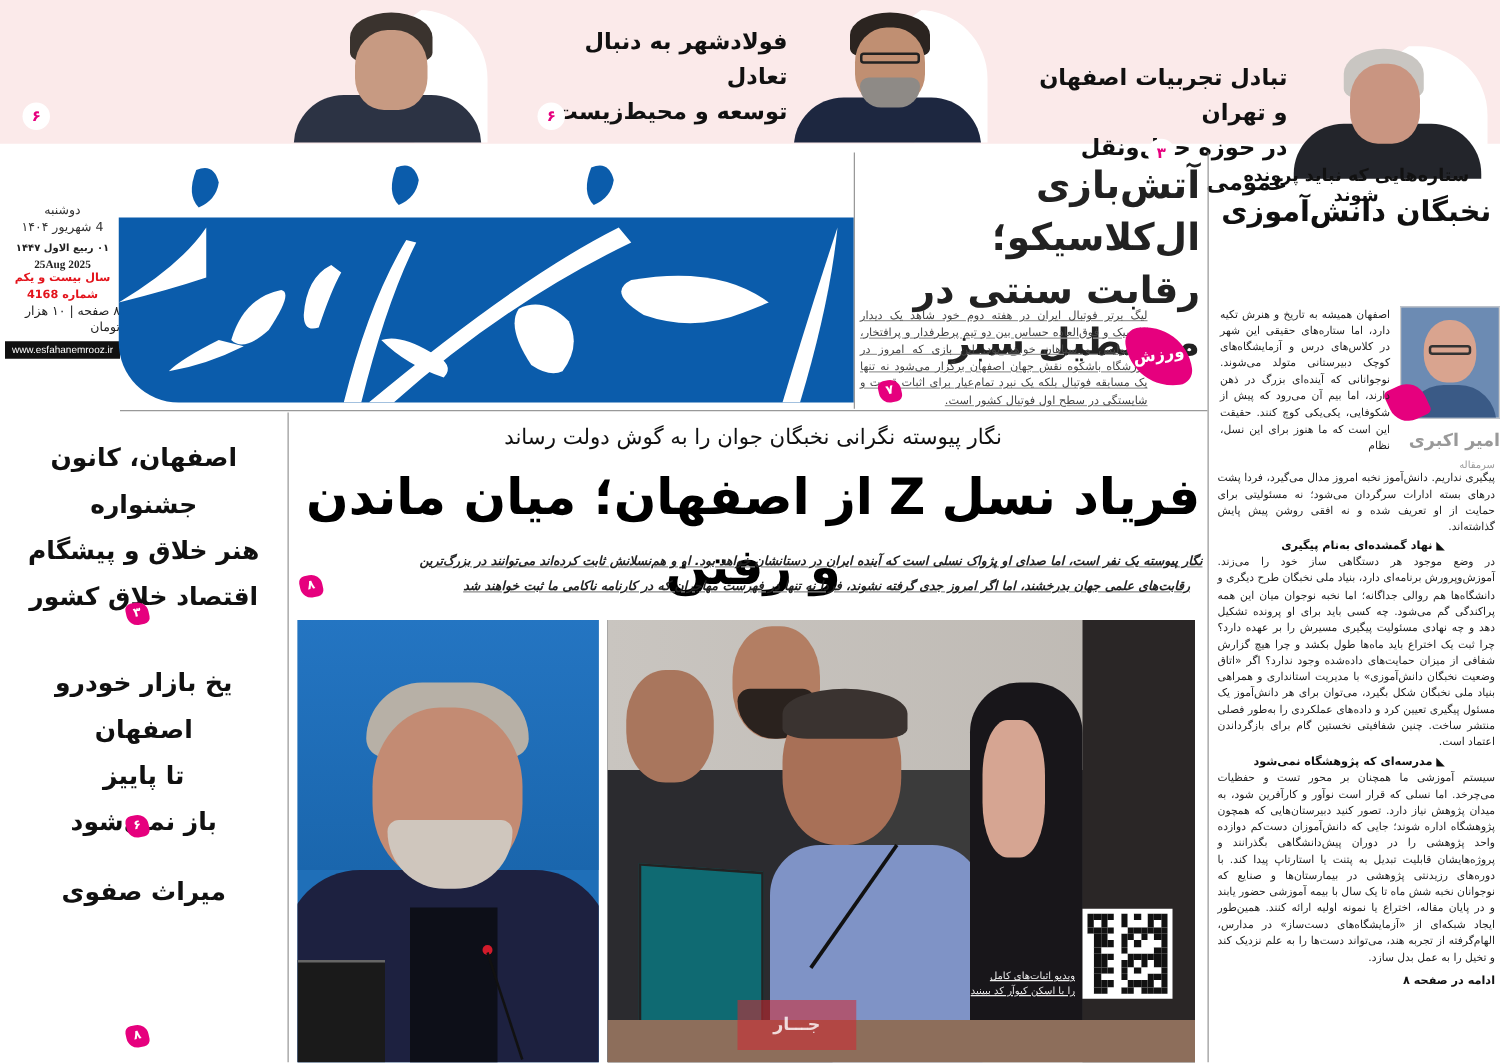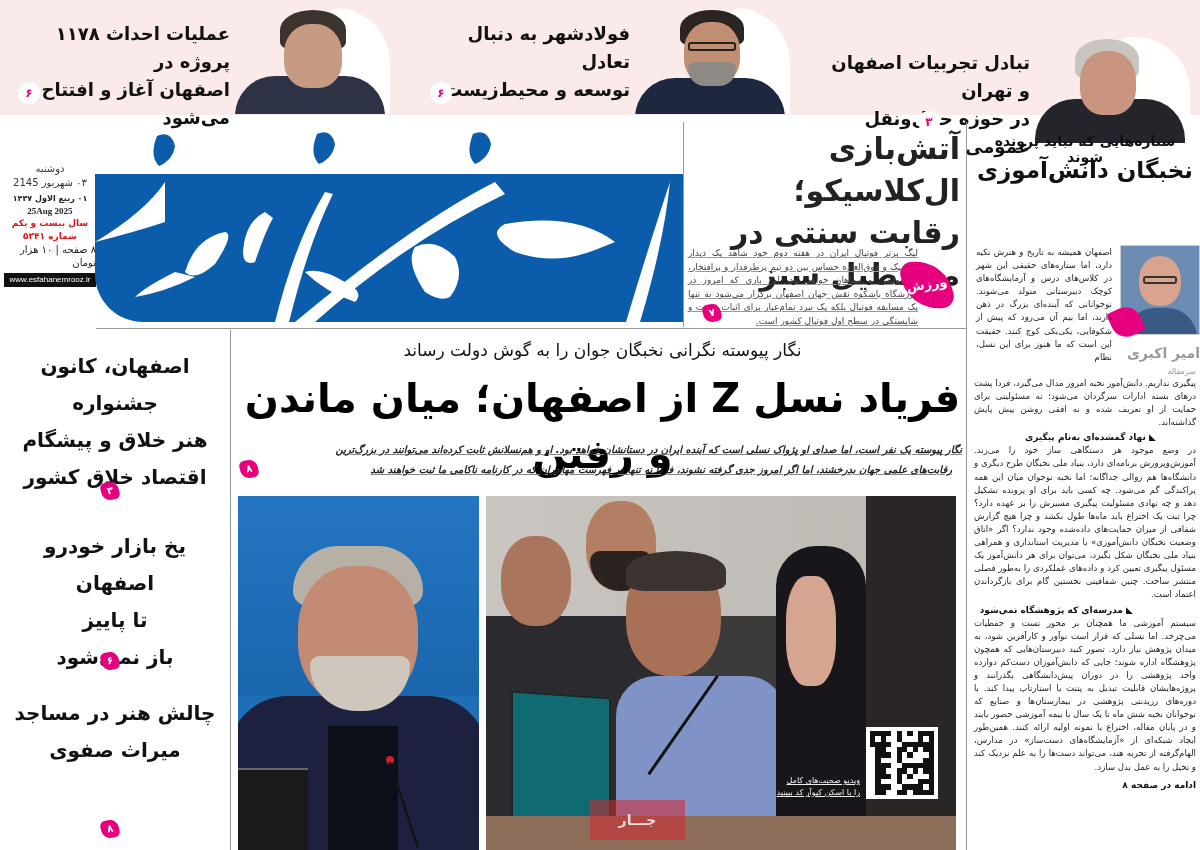--- a/index.html
+++ b/index.html
@@ -118,35 +118,31 @@
 
   <div class="teaser" style="right:800px;">
     <div class="photo" style="right:10px;">
       <div class="bgcurve" style="right:-30px;"></div>
       <div class="person" style="left:0;width:160px;height:106px;">
         <div class="suit" style="left:5px;top:68px;width:150px;height:42px;background:#2c3344;"></div>
         <div class="hair" style="left:50px;top:2px;width:66px;height:40px;background:#3a332e;"></div>
         <div class="face" style="left:54px;top:16px;width:58px;height:64px;background:#c79a82;"></div>
       </div>
     </div>
-    <div class="head" style="right:170px;">
-      <div>عملیات احداث ۱۱۷۸ پروژه در</div>
-      <div>اصفهان آغاز و افتتاح می‌شود</div>
-    </div>
     <div class="pg" style="left:18px;">۶</div>
   </div>
 </div>
 
 <div class="abs date-block">
   <div class="d1">دوشنبه</div>
-  <div class="d2">۰۳ شهریور 2145</div>
+  <div class="d2">4 شهریور ۱۴۰۴</div>
   <div class="d3">۰۱ ربیع الاول ۱۴۴۷</div>
   <div class="d4">25Aug 2025</div>
   <div class="d5">سال بیست و یکم</div>
-  <div class="d6">شماره ۵۲۴۱</div>
+  <div class="d6">شماره 4168</div>
   <div class="d7">۸ صفحه | ۱۰ هزار تومان</div>
   <div class="url">www.esfahanemrooz.ir</div>
 </div>
 
 <div class="abs logo">
   <div class="band"></div>
   <svg width="588" height="200" viewBox="0 0 588 200" style="position:absolute;left:0;top:0;">
 
     <path d="M62 14 q14 -6 18 10 q-2 14 -16 20 q-10 -10 -2 -30z" fill="#0b5cab"></path>
     <path d="M222 12 q14 -6 18 10 q-2 14 -16 20 q-10 -10 -2 -30z" fill="#0b5cab"></path>
@@ -190,21 +186,21 @@
 </div>
 <div class="abs rc-accent"></div>
 <div class="abs rc-author">امیر اکبری</div>
 <div class="abs rc-role">سرمقاله</div>
 
 <div class="abs rc-body" style="left:976px;top:246px;width:136px;">اصفهان همیشه به تاریخ و هنرش تکیه دارد، اما ستاره‌های حقیقی این شهر در کلاس‌های درس و آزمایشگاه‌های کوچک دبیرستانی متولد می‌شوند. نوجوانانی که آینده‌ای بزرگ در ذهن دارند، اما بیم آن می‌رود که پیش از شکوفایی، یکی‌یکی کوچ کنند. حقیقت این است که ما هنوز برای این نسل، نظام</div>
 <div class="abs" style="left:974px;top:377px;width:222px;">
   <div class="rc-body">پیگیری نداریم. دانش‌آموز نخبه امروز مدال می‌گیرد، فردا پشت درهای بسته ادارات سرگردان می‌شود؛ نه مسئولیتی برای حمایت از او تعریف شده و نه افقی روشن پیش پایش گذاشته‌اند.</div>
   <div class="rc-sub" style="margin-right:40px;margin-top:1px;"><span class="mark">◣ </span><span>نهاد گمشده‌ای به‌نام پیگیری</span></div>
   <div class="rc-body">در وضع موجود هر دستگاهی ساز خود را می‌زند. آموزش‌وپرورش برنامه‌ای دارد، بنیاد ملی نخبگان طرح دیگری و دانشگاه‌ها هم روالی جداگانه؛ اما نخبه نوجوان میان این همه پراکندگی گم می‌شود. چه کسی باید برای او پرونده تشکیل دهد و چه نهادی مسئولیت پیگیری مسیرش را بر عهده دارد؟ چرا ثبت یک اختراع باید ماه‌ها طول بکشد و چرا هیچ گزارش شفافی از میزان حمایت‌های داده‌شده وجود ندارد؟ اگر «اتاق وضعیت نخبگان دانش‌آموزی» با مدیریت استانداری و همراهی بنیاد ملی نخبگان شکل بگیرد، می‌توان برای هر دانش‌آموز یک مسئول پیگیری تعیین کرد و داده‌های عملکردی را به‌طور فصلی منتشر ساخت. چنین شفافیتی نخستین گام برای بازگرداندن اعتماد است.</div>
-  <div class="rc-sub" style="margin-right:63px;margin-top:1px;"><span class="mark">◣ </span><span>مدرسه‌ای که پژوهشگاه نمی‌شود</span></div>
+  <div class="rc-sub" style="margin-right:40px;margin-top:1px;"><span class="mark">◣ </span><span>مدرسه‌ای که پژوهشگاه نمی‌شود</span></div>
   <div class="rc-body">سیستم آموزشی ما همچنان بر محور تست و حفظیات می‌چرخد. اما نسلی که قرار است نوآور و کارآفرین شود، به میدان پژوهش نیاز دارد. تصور کنید دبیرستان‌هایی که همچون پژوهشگاه اداره شوند؛ جایی که دانش‌آموزان دست‌کم دوازده واحد پژوهشی را در دوران پیش‌دانشگاهی بگذرانند و پروژه‌هایشان قابلیت تبدیل به پتنت یا استارتاپ پیدا کند. با دوره‌های رزیدنتی پژوهشی در بیمارستان‌ها و صنایع که نوجوانان نخبه شش ماه تا یک سال با بیمه آموزشی حضور یابند و در پایان مقاله، اختراع یا نمونه اولیه ارائه کنند. همین‌طور ایجاد شبکه‌ای از «آزمایشگاه‌های دست‌ساز» در مدارس، الهام‌گرفته از تجربه هند، می‌تواند دست‌ها را به علم نزدیک کند و تخیل را به عمل بدل سازد.</div>
   <div class="rc-sub" style="margin-top:4px;">ادامه در صفحه ۸</div>
 </div>
 
 <div class="abs kicker">نگار پیوسته نگرانی نخبگان جوان را به گوش دولت رساند</div>
 <div class="abs main-title">فریاد نسل Z از اصفهان؛ میان ماندن و رفتن</div>
 <div class="abs lead">
   <div><span>نگار پیوسته یک نفر است، اما صدای او پژواک نسلی است که آینده ایران در دستانشان خواهد بود. او و هم‌نسلانش ثابت کرده‌اند می‌توانند در بزرگ‌ترین</span></div>
   <div style="margin-right:10px;"><span>رقابت‌های علمی جهان بدرخشند، اما اگر امروز جدی گرفته نشوند، فردا نه تنها در فهرست مهاجران که در کارنامه ناکامی ما ثبت خواهند شد</span></div>
 </div>
@@ -218,21 +214,20 @@
 <div class="abs pg-badge" style="left:101px;top:482px;">۳</div>
 
 <div class="abs lc-item" style="top:528px;">
   <div>یخ بازار خودرو اصفهان</div>
   <div>تا پاییز</div>
   <div>باز نمی‌شود</div>
 </div>
 <div class="abs pg-badge" style="left:101px;top:652px;">۶</div>
 
 <div class="abs lc-item" style="top:695px;">
-  <div>چالش هنر در مساجد</div>
   <div>میراث صفوی</div>
 </div>
 <div class="abs pg-badge" style="left:101px;top:820px;">۸</div>
 
 <div class="abs photo1">
   <div style="position:absolute;left:0;top:0;width:241px;height:200px;background:linear-gradient(180deg,#2475c2,#1a66ad);"></div>
   <div style="position:absolute;left:-10px;top:200px;width:260px;height:160px;background:#1d2140;border-radius:60px 60px 0 0;"></div>
   <div style="position:absolute;left:90px;top:230px;width:70px;height:130px;background:#0d0f18;"></div>
   <div style="position:absolute;left:55px;top:50px;width:130px;height:60px;background:#b7b0a6;border-radius:60px 60px 20px 20px;"></div>
   <div style="position:absolute;left:60px;top:70px;width:120px;height:140px;background:#c38b73;border-radius:45% 45% 45% 45%;"></div>
@@ -402,15 +397,15 @@
       <i style="background: rgb(17, 17, 17);"></i>
       <i style="background: rgb(17, 17, 17);"></i>
       <i style="background: rgb(255, 255, 255);"></i>
       <i style="background: rgb(255, 255, 255);"></i>
       <i style="background: rgb(17, 17, 17);"></i>
       <i style="background: rgb(17, 17, 17);"></i>
       <i style="background: rgb(255, 255, 255);"></i>
     </div>
 </div>
 <div class="abs qr-caption">
-  <div>ویدیو صحبت‌های کامل</div>
+  <div>ویدیو اثبات‌های کامل</div>
   <div>را با اسکن کیوآر کد ببینید</div>
 </div>
 
 </body></html>

